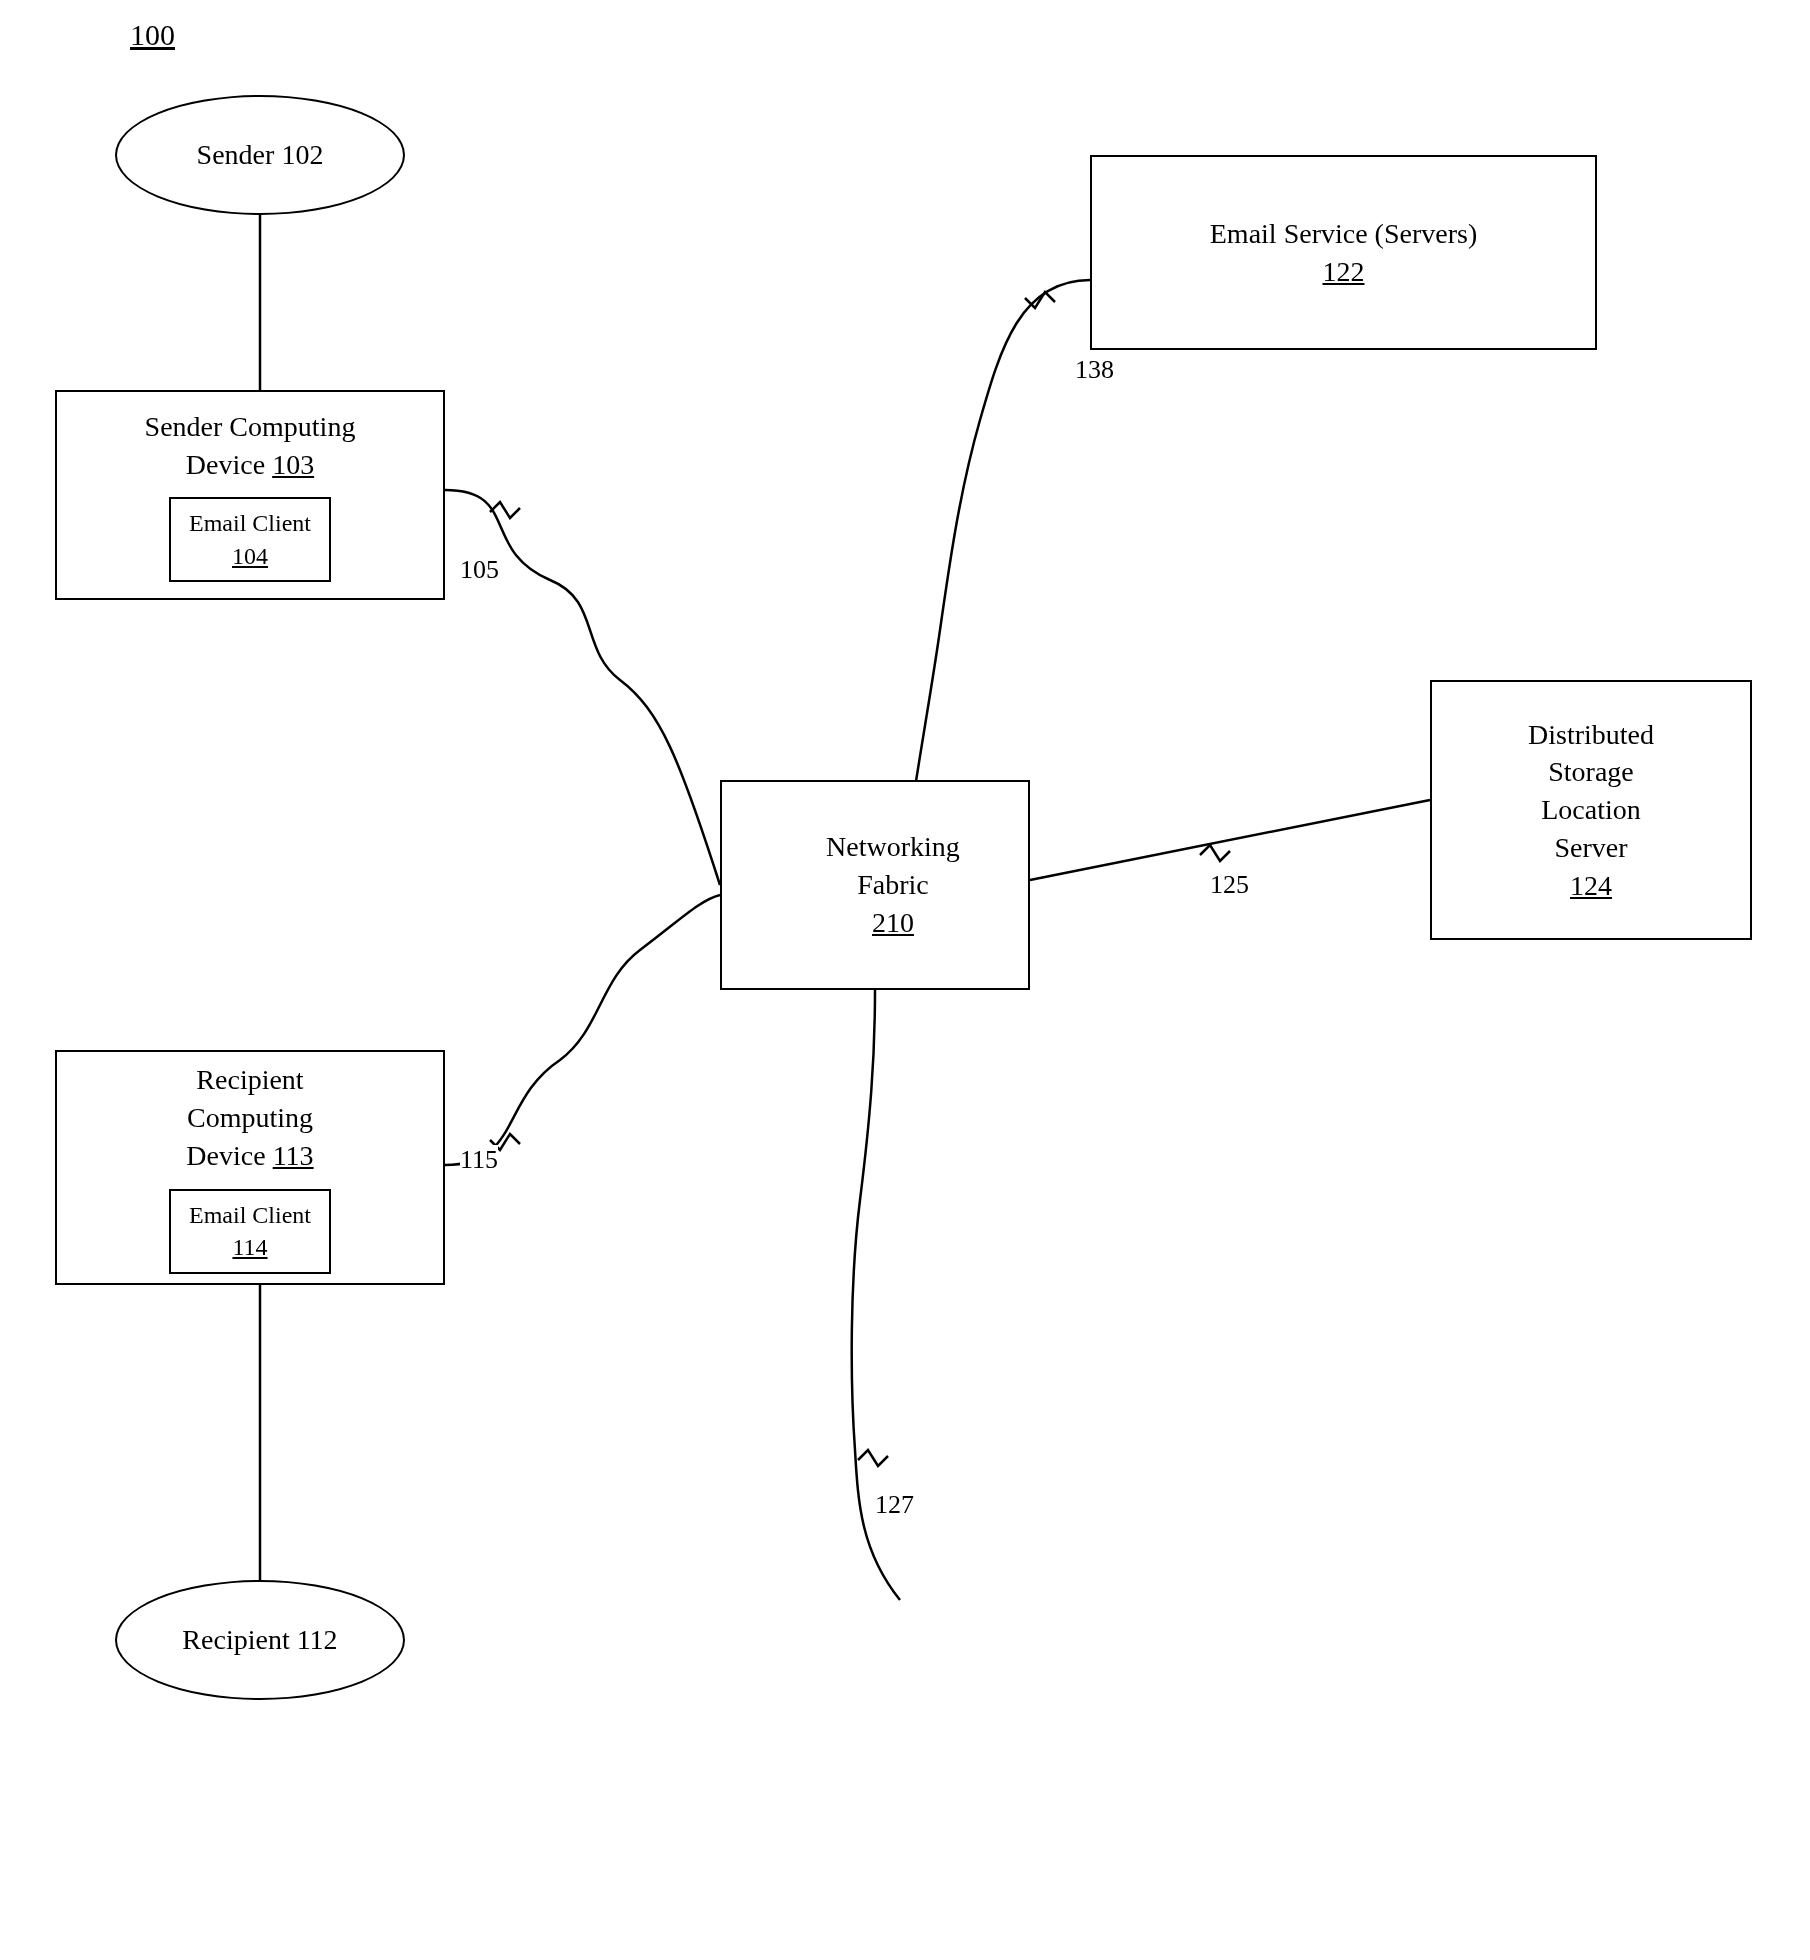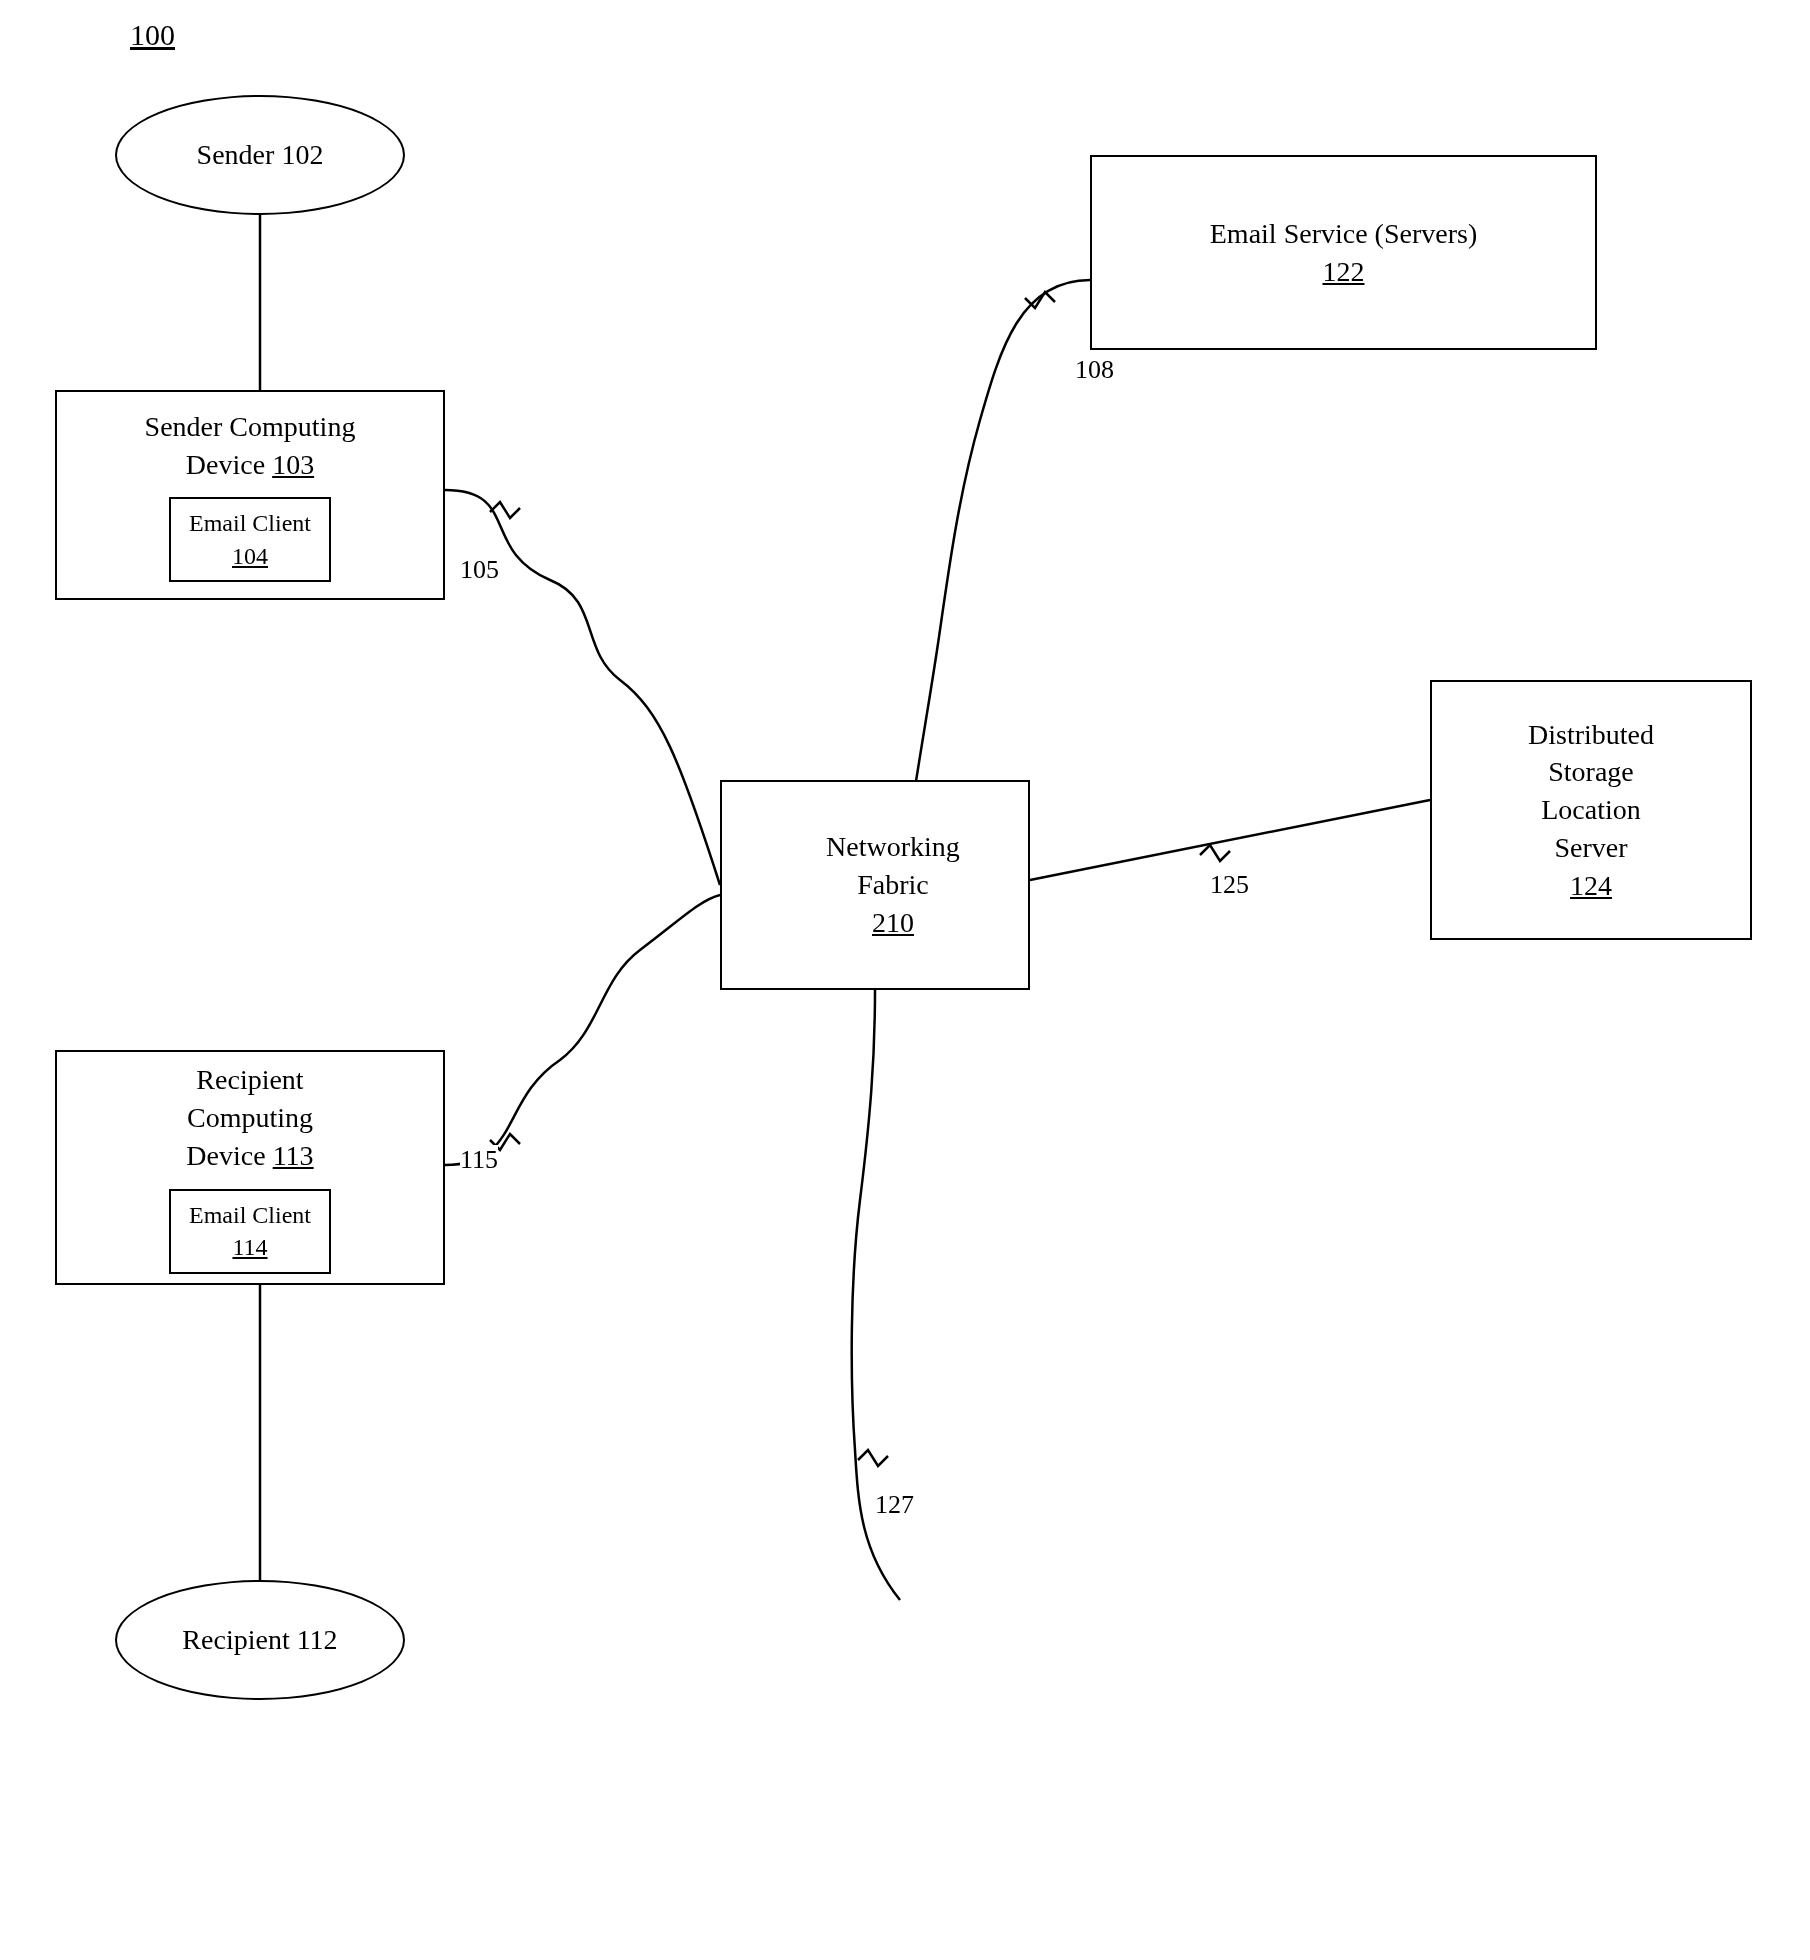--- a/index.html
+++ b/index.html
@@ -147,17 +147,17 @@
 
   <div class="oval" style="left:115px; top:1580px; width:290px; height:120px;">
     <div>
       <span>Recipient </span><span class="underline">112</span>
     </div>
   </div>
 
 
   <div class="label" style="left:460px; top:555px;">105</div>
   <div class="label" style="left:460px; top:1145px;">115</div>
-  <div class="label" style="left:1075px; top:355px;">108</div>
+  <div class="label" style="left:1075px; top:355px;">138</div>
   <div class="label" style="left:1210px; to:840px; top:870px;">125</div>
   <div class="label" style="left:875px; top:1490px;">127</div>
 
 </div>
 
 </body></html>

